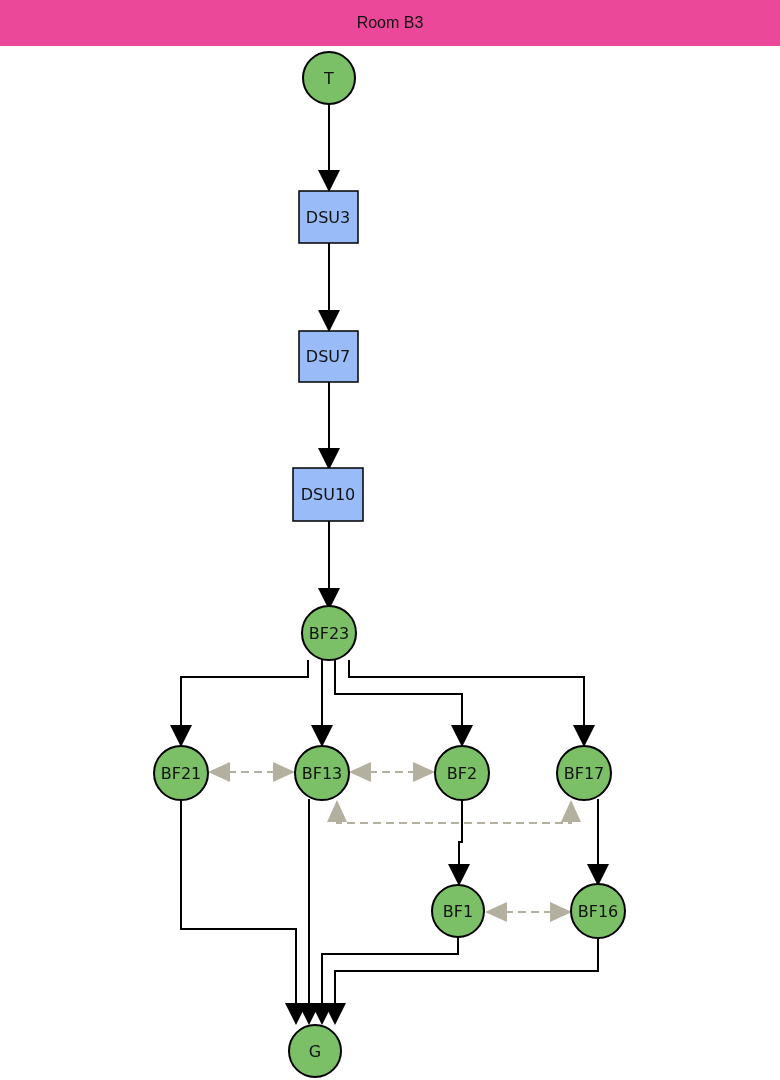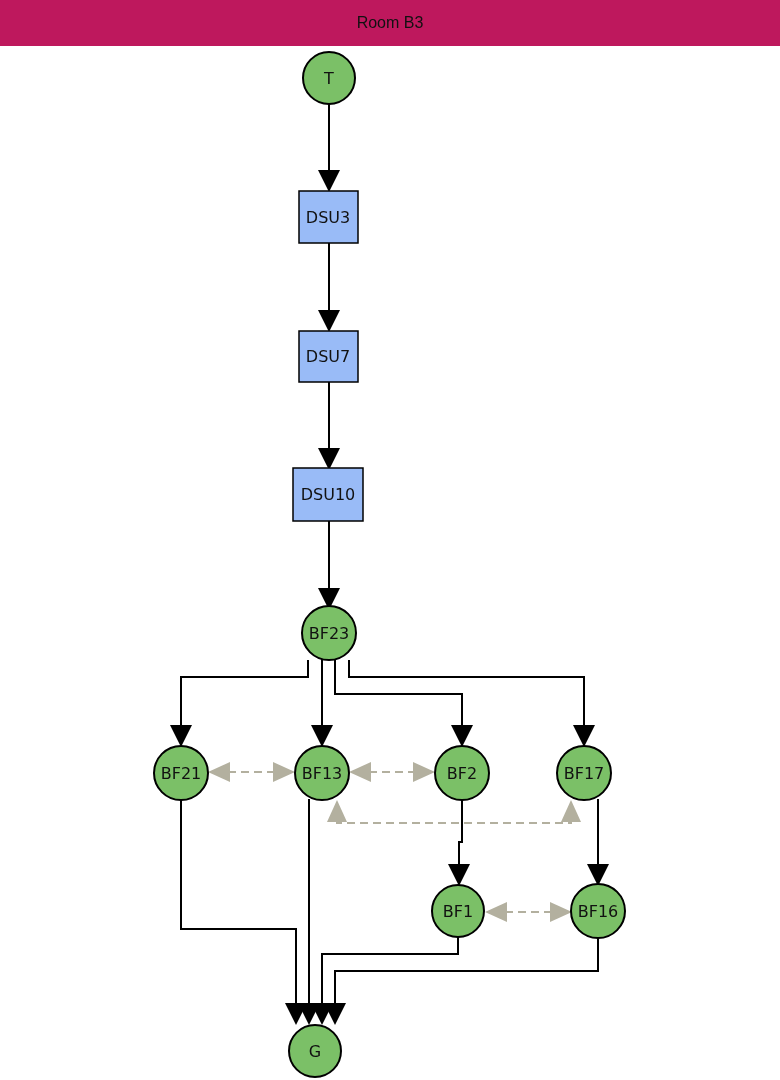--- a/index.html
+++ b/index.html
@@ -1,19 +1,19 @@
 <!DOCTYPE html>
 <html><head>
 <meta charset="utf-8">
 <style>
   html, body { margin: 0; padding: 0; background: #ffffff; }
   body { width: 780px; height: 1080px; position: relative; overflow: hidden; }
   .header {
     position: absolute; left: 0; top: 0; width: 780px; height: 46px;
-    background: #be185d; display: flex; align-items: center; justify-content: center;
+    background: #ec4899; display: flex; align-items: center; justify-content: center;
     font-family: "Liberation Sans", sans-serif; font-size: 16px; color: #111;
   }
   svg#diagram { position: absolute; left: 0; top: 0; }
   .node-label { font-family: "DejaVu Sans", sans-serif; font-size: 16px; fill: #111; }
 </style>
 </head>
 <body>
 
 <div class="header">
   <span>Room B3</span>

